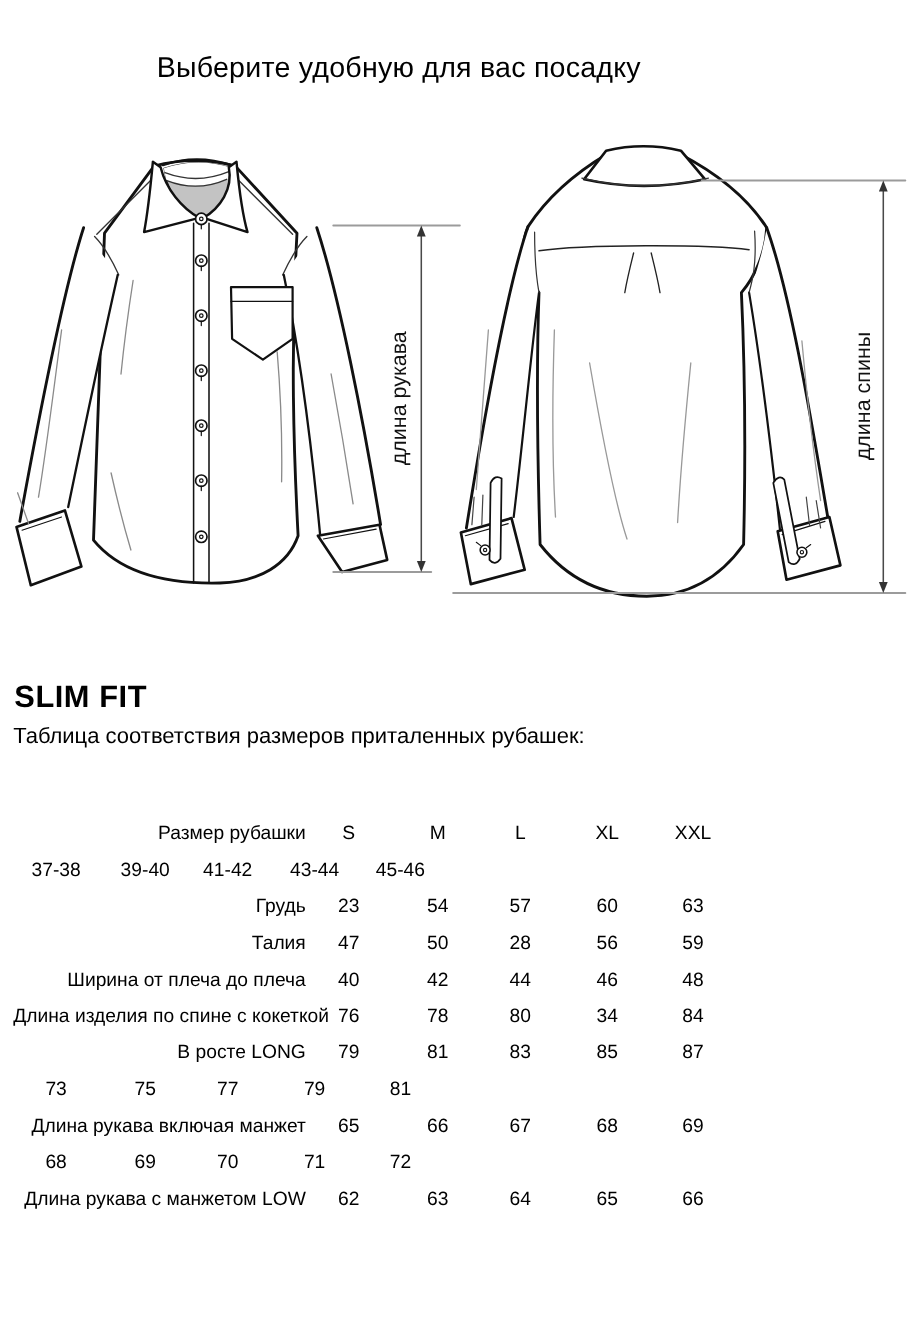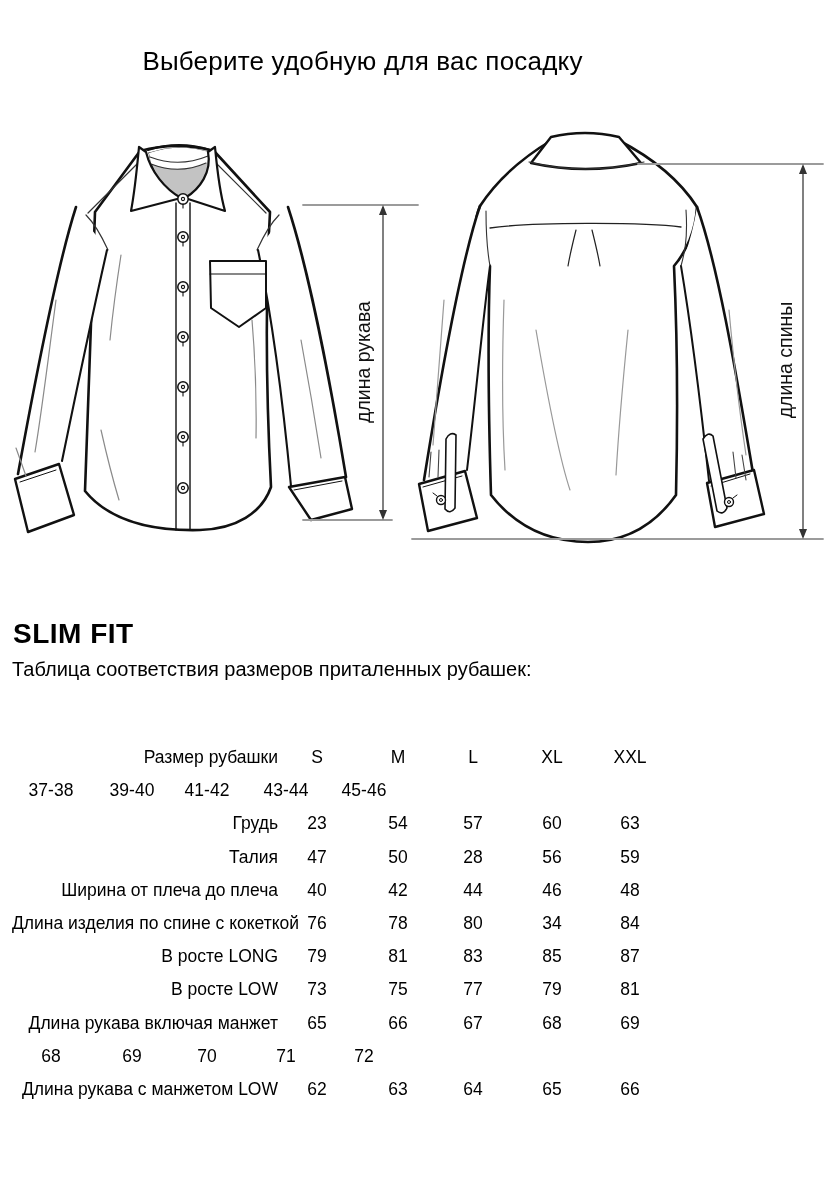--- a/index.html
+++ b/index.html
@@ -235,21 +235,20 @@
   </div>
   <div class="trow">
     <div class="tlabel">В росте LONG</div>
     <div class="tval c1">79</div>
     <div class="tval c2">81</div>
     <div class="tval c3">83</div>
     <div class="tval c4">85</div>
     <div class="tval c5">87</div>
   </div>
   <div class="trow">
-    <div class="tlabel">В росте LOW</div>
     <div class="tval c1">73</div>
     <div class="tval c2">75</div>
     <div class="tval c3">77</div>
     <div class="tval c4">79</div>
     <div class="tval c5">81</div>
   </div>
   <div class="trow">
     <div class="tlabel">Длина рукава включая манжет</div>
     <div class="tval c1">65</div>
     <div class="tval c2">66</div>

